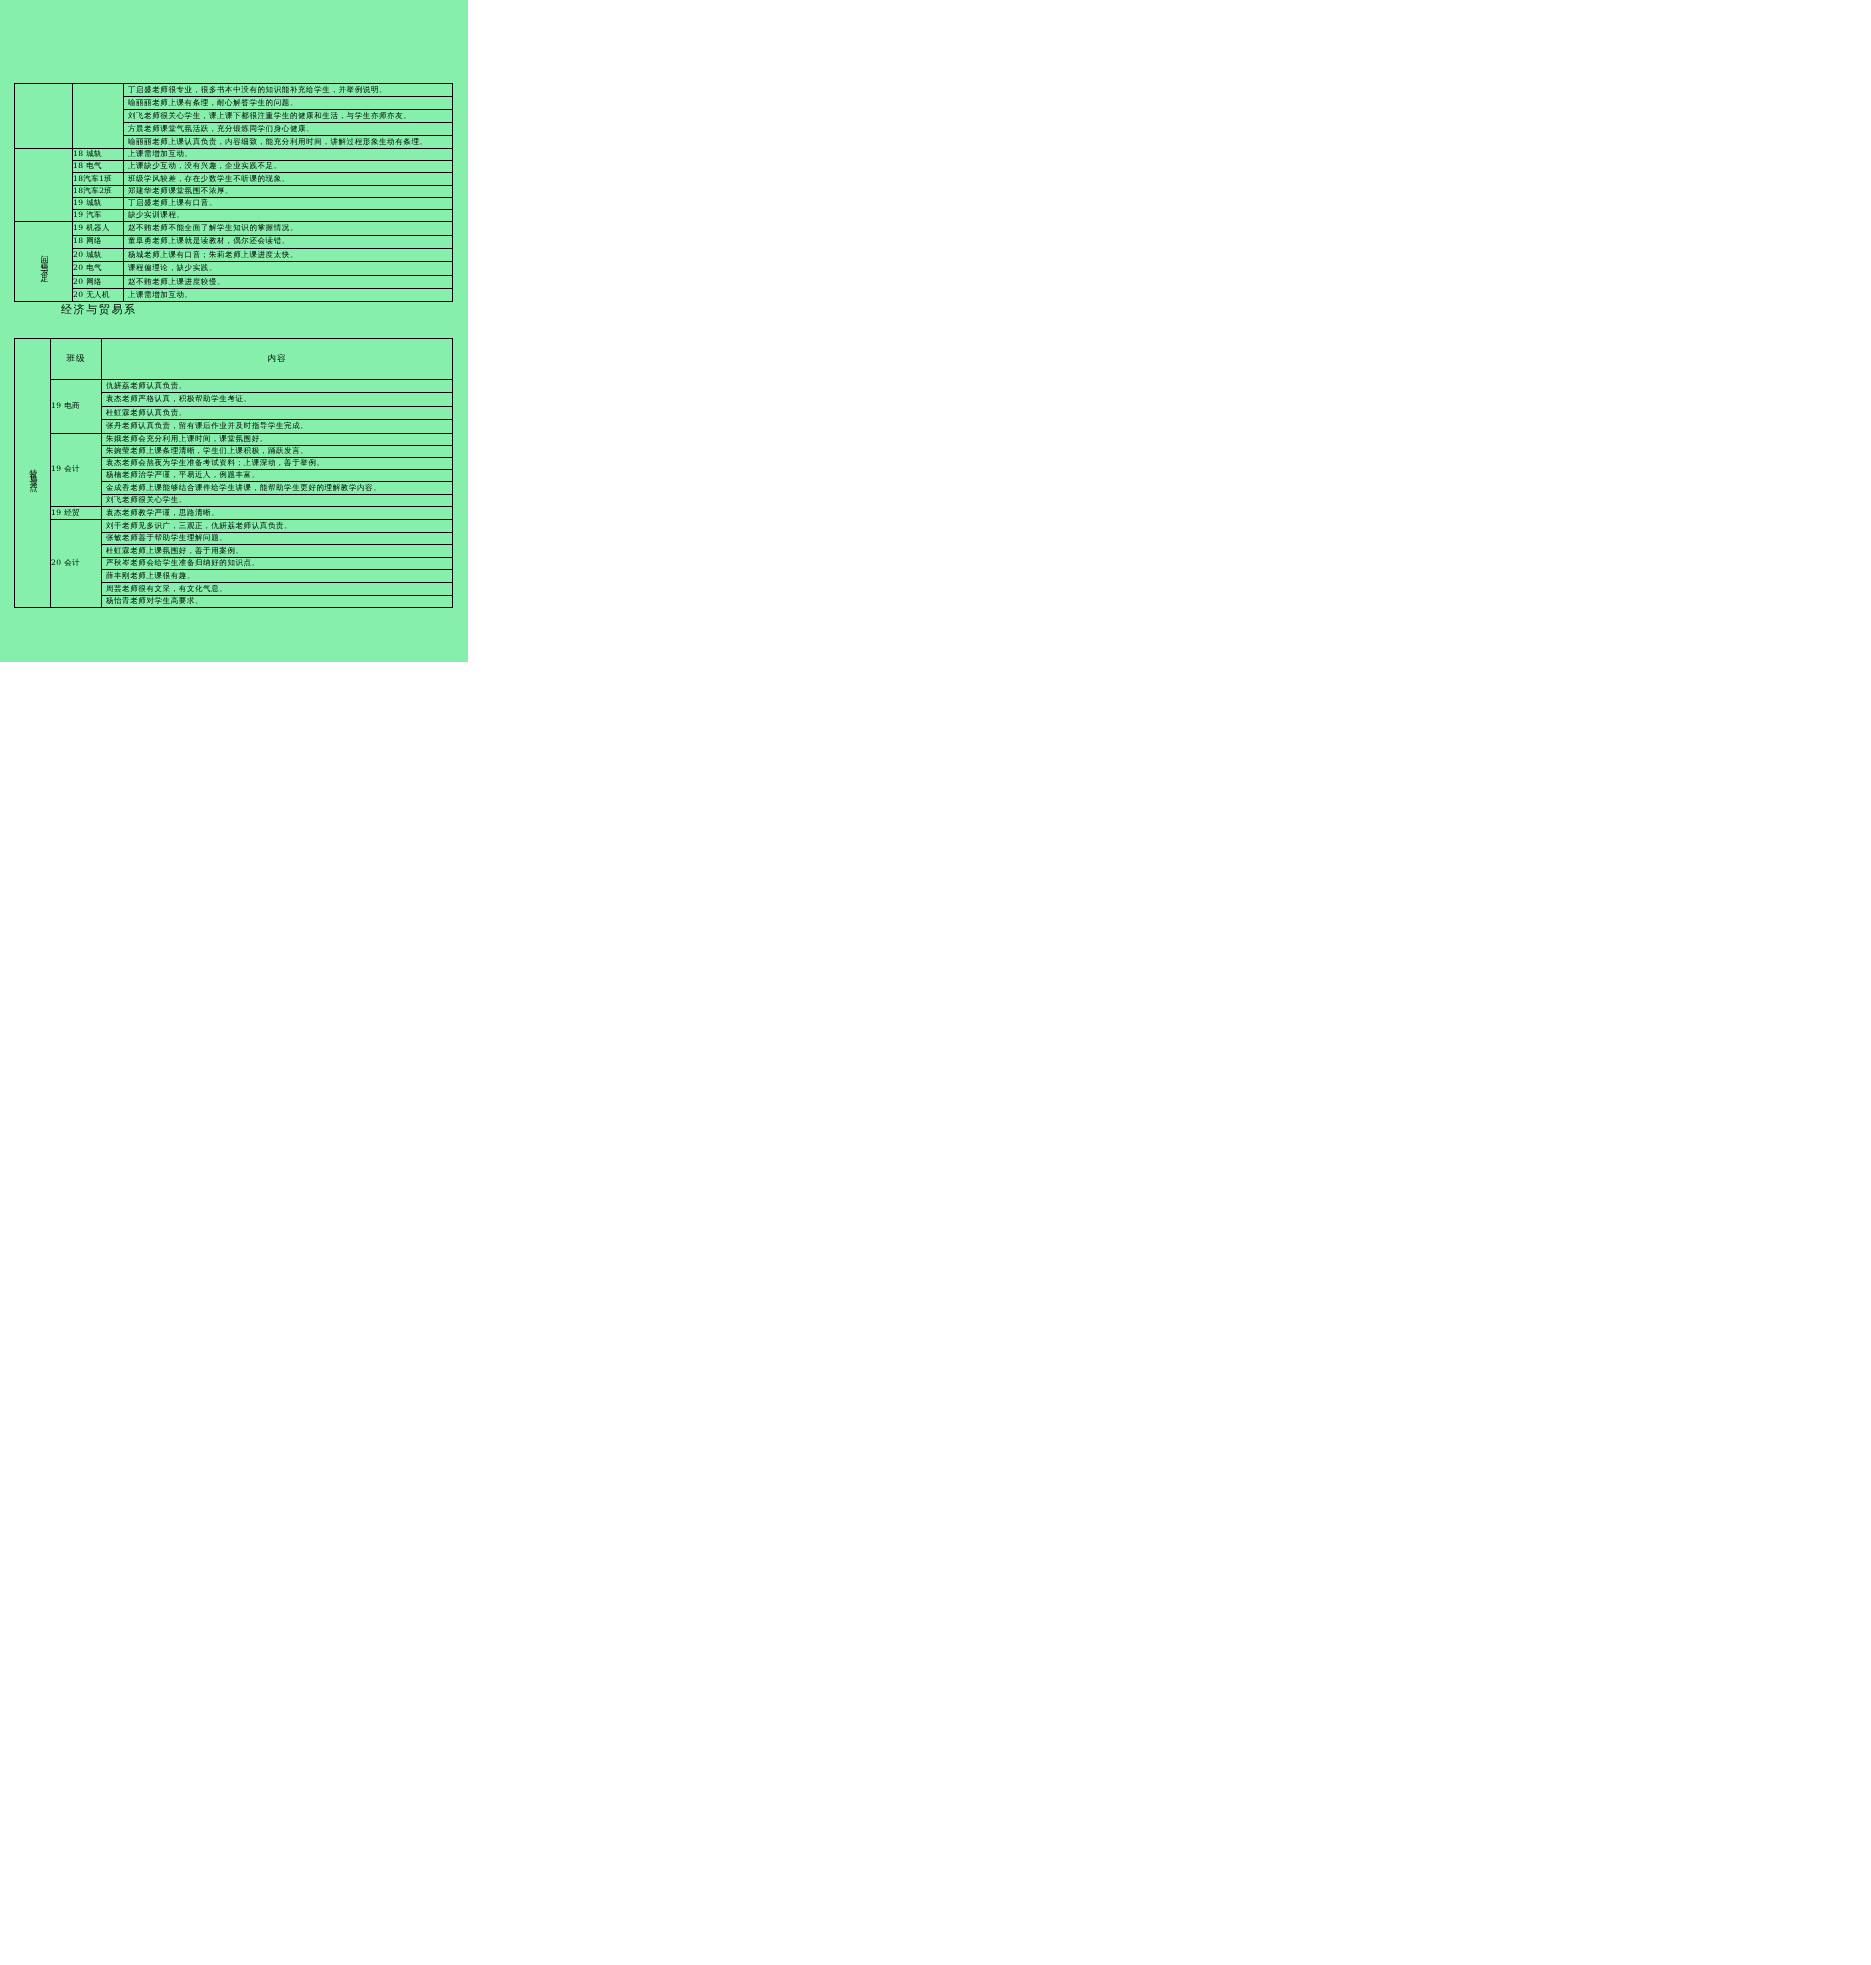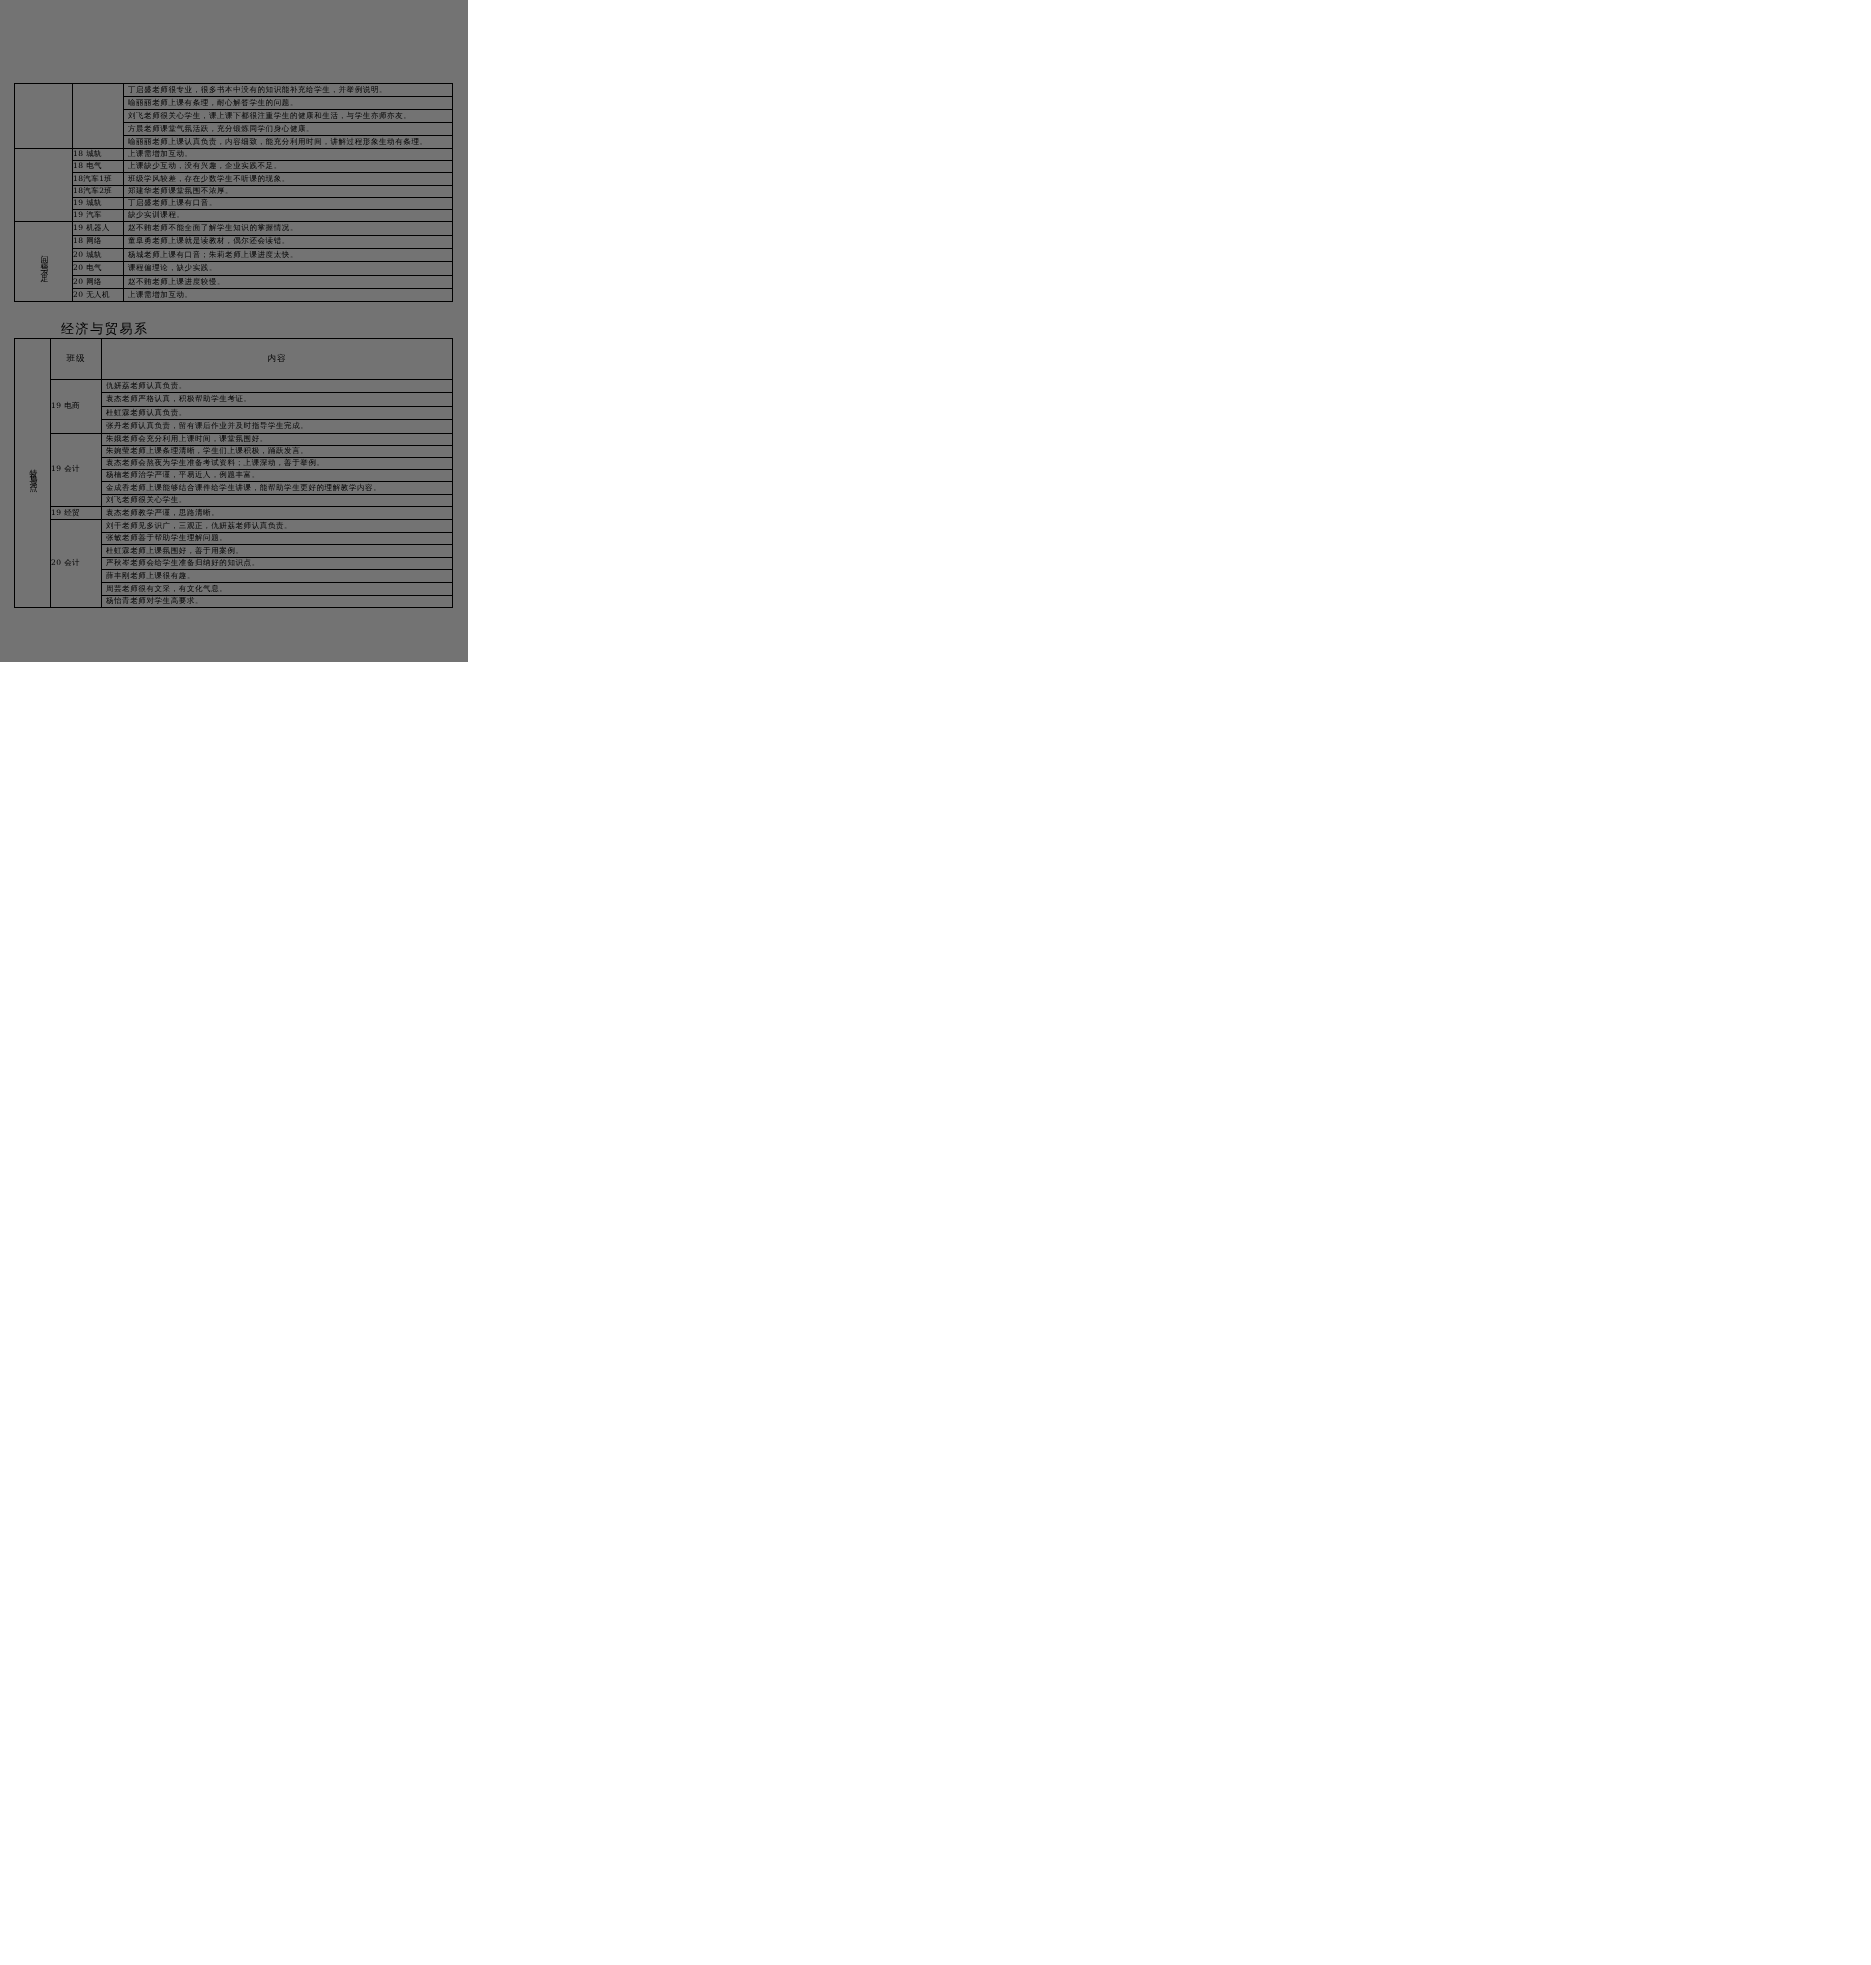--- a/index.html
+++ b/index.html
@@ -1,20 +1,20 @@
 <!DOCTYPE html>
 <html style="font-size:6.3px"><head>
 <meta charset="utf-8">
 <style>
   html,body{margin:0;padding:0;background:#ffffff;}
   .page{
     position:relative;
     width:468px;
     height:662px;
-    background:#737373;
+    background:#86efac;
     color:#000;
     font-family:"DejaVu Serif","Liberation Serif",serif;
     overflow:hidden;
   }
   table{
     position:absolute;
     border-collapse:collapse;
     table-layout:fixed;
     border:1.2px solid #000;
   }
@@ -44,22 +44,22 @@
   tr.sec td{border-top:1.2px solid #000;}
   tr.h33{height:13px;}
   tr.h31{height:12.2px;}
   tr.h34{height:13.4px;}
   tr.h32{height:12.6px;}
   tr.hhdr{height:41px;}
   .hdr td{font-size:8.6px;text-align:center;letter-spacing:0.8px;}
   .heading{
     position:absolute;
     left:61px;
-    top:320px;
-    font-size:13px;
+    top:302px;
+    font-size:11px;
     letter-spacing:1.6px;
   }
 </style>
 </head>
 <body>
 
 <div class="page">
 
   <table class="t1">
     <colgroup>

